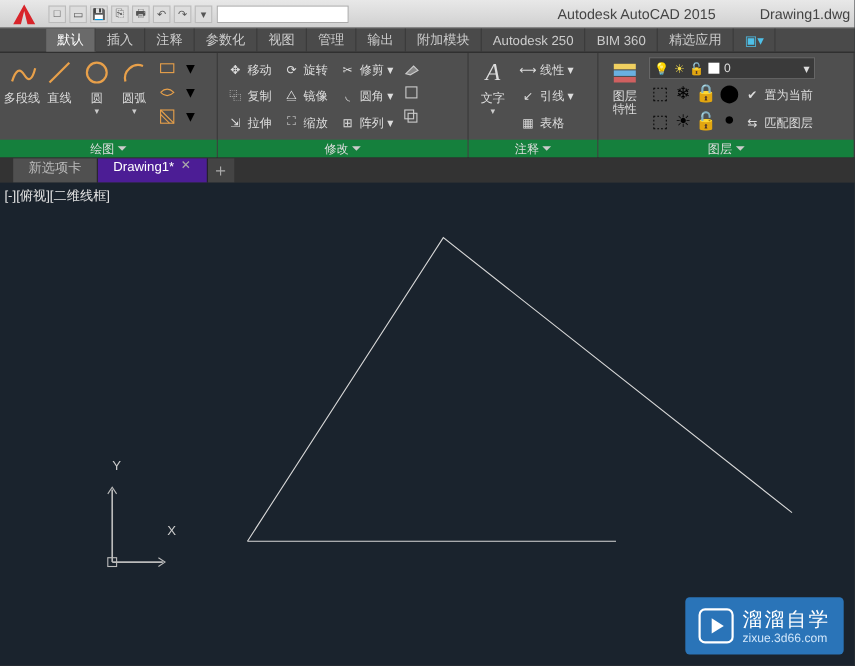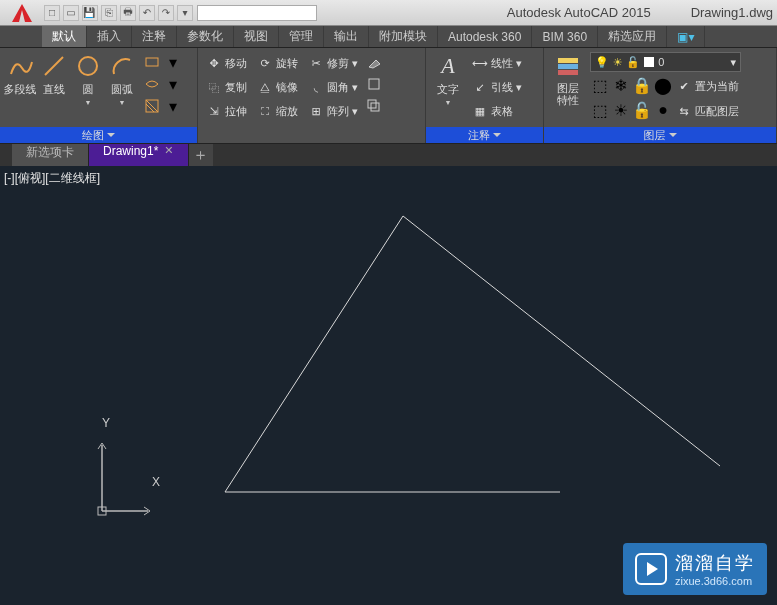--- a/index.html
+++ b/index.html
@@ -16,21 +16,21 @@
 
 
 .menutabs { height:22px; background:#4a4a4a; display:flex; align-items:stretch; padding-left:42px; font-size:12px; color:#ccc; border-bottom:1px solid #222; }
 .menutab { padding:4px 10px; display:flex; align-items:center; border-right:1px solid #3a3a3a; cursor:pointer; }
 .menutab.active { background:#6a6a6a; color:#fff; }
 
 
 .ribbon { height:96px; background:#4f4f4f; display:flex; border-bottom:1px solid #222; }
 .panel { border-right:1px solid #393939; display:flex; flex-direction:column; padding:2px 4px 0 4px; }
 .panel-body { flex:1; display:flex; gap:2px; }
-.panel-title { height:16px; text-align:center; font-size:11px; color:#ddd; background:#1d4ed8; margin:0 -4px; display:flex; align-items:center; justify-content:center; gap:3px; }
+.panel-title { height:16px; text-align:center; font-size:11px; color:#ddd; background:#15803d; margin:0 -4px; display:flex; align-items:center; justify-content:center; gap:3px; }
 .tri-down { width:0; height:0; border-left:4px solid transparent; border-right:4px solid transparent; border-top:4px solid #ccc; display:inline-block; }
 
 .big-btn { width:32px; display:flex; flex-direction:column; align-items:center; gap:2px; padding-top:2px; cursor:pointer; }
 .big-btn .ico { width:28px; height:28px; display:flex; align-items:center; justify-content:center; }
 .big-btn .lbl { font-size:11px; color:#ddd; white-space:nowrap; }
 .big-btn .dd { font-size:7px; color:#ccc; }
 
 .col { display:flex; flex-direction:column; gap:2px; padding-top:2px; }
 .sm-btn { height:22px; display:flex; align-items:center; gap:3px; padding:0 4px; font-size:11px; color:#ddd; cursor:pointer; white-space:nowrap; }
 .sm-btn .ico { width:16px; height:16px; display:flex; align-items:center; justify-content:center; flex-shrink:0; }
@@ -92,21 +92,21 @@
 
 <div class="menutabs">
   <div class="menutab active">默认</div>
   <div class="menutab">插入</div>
   <div class="menutab">注释</div>
   <div class="menutab">参数化</div>
   <div class="menutab">视图</div>
   <div class="menutab">管理</div>
   <div class="menutab">输出</div>
   <div class="menutab">附加模块</div>
-  <div class="menutab">Autodesk 360</div>
+  <div class="menutab">Autodesk 250</div>
   <div class="menutab">BIM 360</div>
   <div class="menutab">精选应用</div>
   <div class="menutab" style="color:#4fc0e8">▣▾</div>
 </div>
 
 <div class="ribbon">
 
   <div class="panel" style="width:198px">
     <div class="panel-body">
       <div class="big-btn">
@@ -225,20 +225,24 @@
             </svg>
           </div>
         <div class="micro">
             <svg width="16" height="16">
               <rect x="2" y="2" width="8" height="8" stroke="#ccc" fill="none"></rect>
               <rect x="5" y="5" width="8" height="8" stroke="#ccc" fill="none"></rect>
             </svg>
           </div>
       </div>
     </div>
+    <div class="panel-title">
+        <span>修改</span>
+        <span class="tri-down"></span>
+      </div>
   </div>
 
   <div class="panel" style="width:118px">
     <div class="panel-body">
       <div class="big-btn" style="width:36px">
         <span class="ico" style="font-size:22px;color:#ddd;font-family:serif;font-style:italic">A</span>
         <span class="lbl">文字</span>
           <span class="dd">▼</span>
       </div>
       <div class="col">

